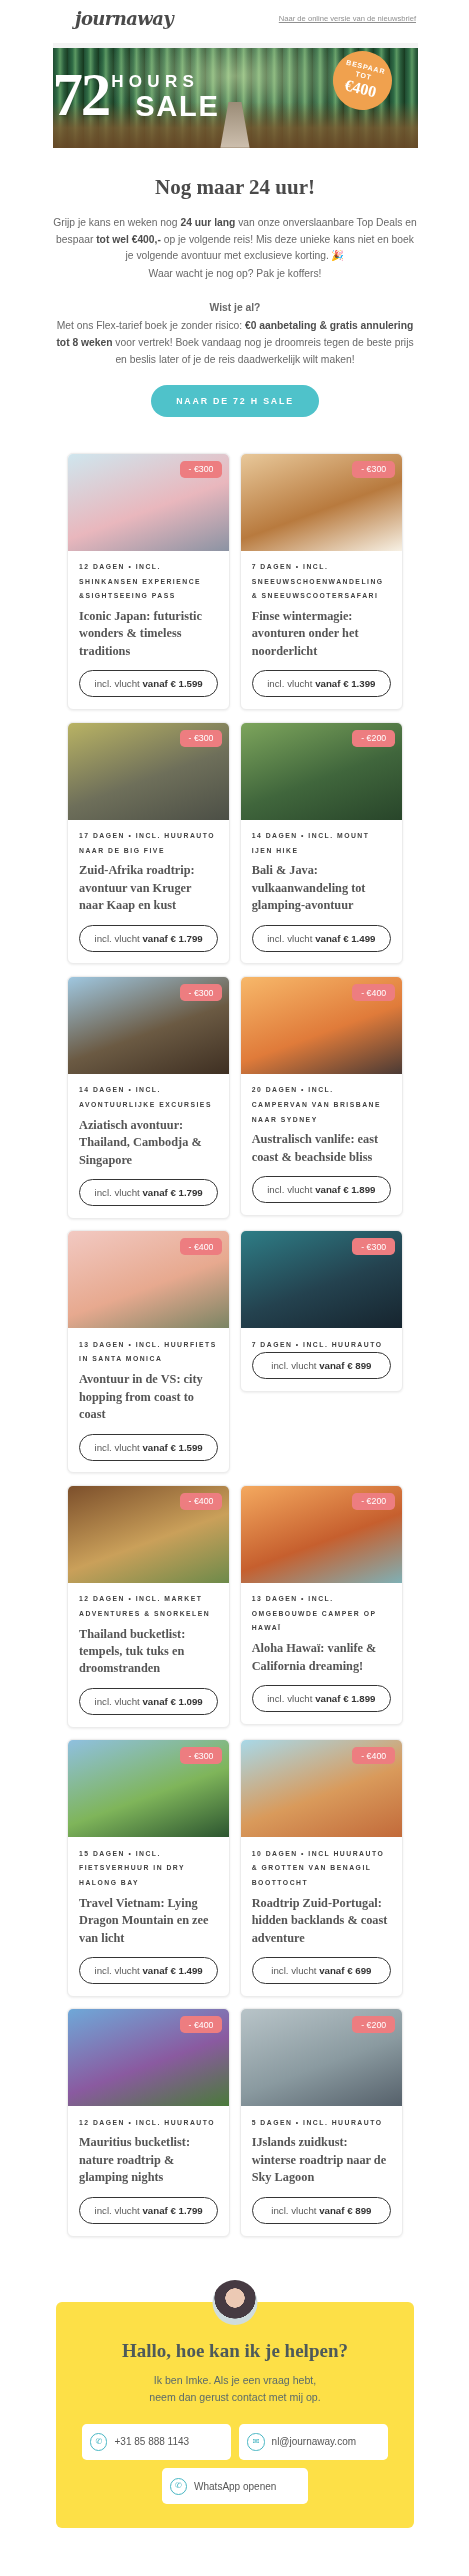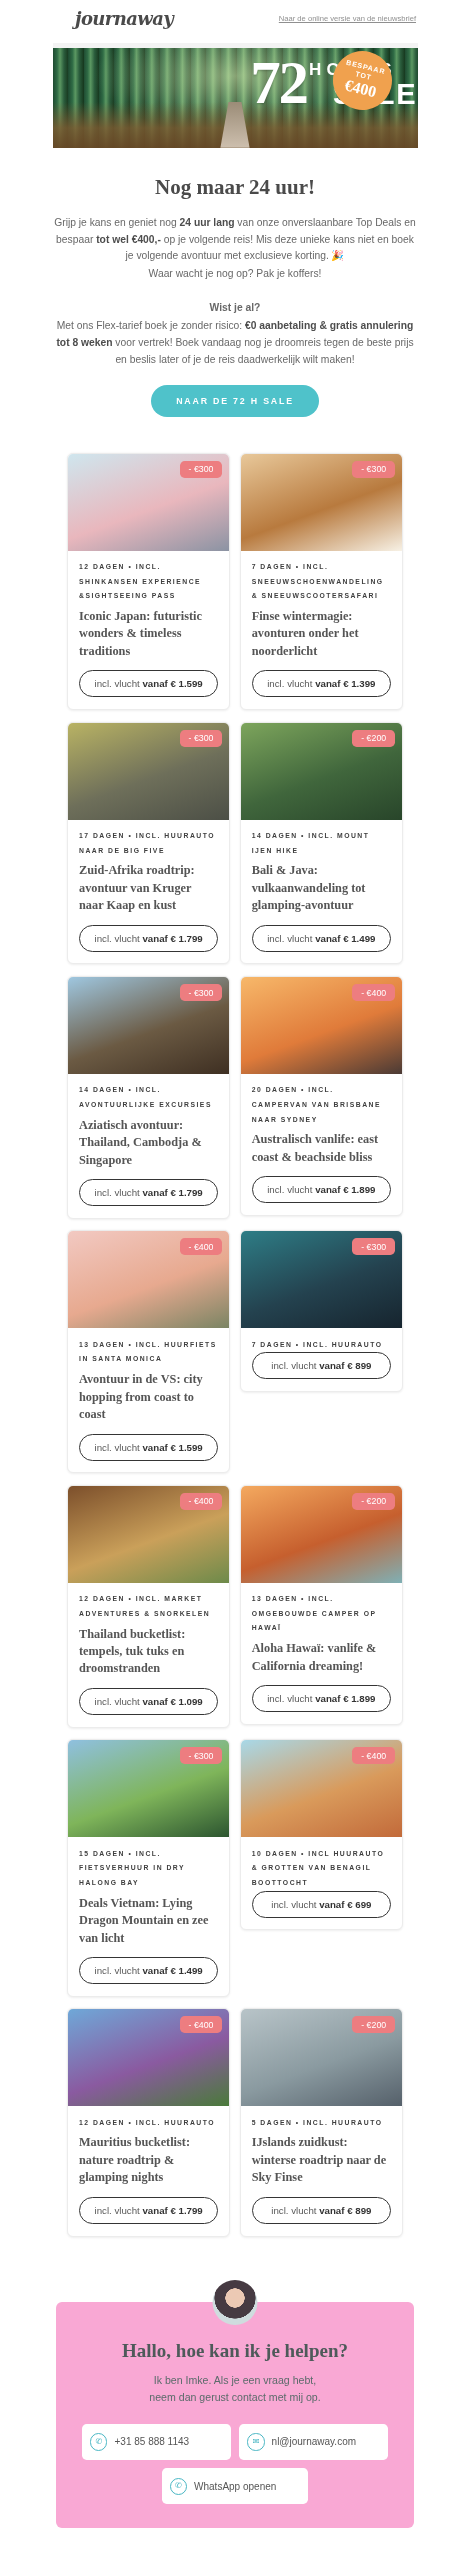--- a/index.html
+++ b/index.html
@@ -14,21 +14,21 @@
 
   .divider-strip{width:365px;height:4.7px;margin:0 auto;background:#f3f3f3;}
 
   
   .hero{position:relative;width:365px;height:100px;margin:0 auto;overflow:hidden;
         background:repeating-linear-gradient(90deg,#1e4a31 0px,#2f6b45 4.1px,#5b9862 7px,#2a5c3c 11px,#17391f 15.3px);}
   .hero-light{position:absolute;inset:0;background:radial-gradient(ellipse at 50% 28%,rgba(225,243,180,.55),rgba(225,243,180,0) 55%);}
   .hero-grass{position:absolute;inset:0;background:linear-gradient(to top,rgba(104,72,38,.95) 0%,rgba(126,90,48,.8) 20%,rgba(126,90,48,0) 46%);}
   .hero-path{position:absolute;bottom:0;left:46%;width:8%;height:46%;background:linear-gradient(to top,#cdbfae,#9b8c77);
              clip-path:polygon(28% 0,72% 0,100% 100%,0 100%);}
-  .hero-text{position:absolute;top:4px;left:0;right:0;display:flex;justify-content:flex-end;color:#fff;}
+  .hero-text{position:absolute;top:16px;left:0;right:0;display:flex;justify-content:flex-start;color:#fff;}
   .hero-72{font-family:"Liberation Serif","DejaVu Serif",serif;font-weight:bold;font-size:61px;line-height:1;letter-spacing:-2.3px;text-shadow:0 0.6px 2.3px rgba(0,0,0,.25);}
   .hero-words{display:flex;flex-direction:column;margin:9.4px 0 0 2.3px;}
   .hero-hours{font-size:17px;font-weight:700;letter-spacing:5.3px;line-height:1.1;}
   .hero-sale{font-size:29px;font-weight:800;letter-spacing:1.8px;line-height:1.0;margin-left:24px;}
   .hero-badge{position:absolute;top:3.5px;right:26px;width:59px;height:59px;border-radius:50%;
               background:#f0a14e;transform:rotate(14deg);display:flex;flex-direction:column;
               align-items:center;justify-content:center;color:#fff;text-align:center;}
   .hb-small{font-size:7px;letter-spacing:0.9px;font-weight:bold;line-height:1.25;}
   .hb-big{font-family:"Liberation Serif","DejaVu Serif",serif;font-size:16px;font-weight:bold;line-height:1.1;}
 
@@ -53,21 +53,21 @@
   .eyebrow{font-size:6.8px;font-weight:bold;letter-spacing:1.5px;color:#3e3e3e;line-height:2.15;}
   .card-title{font-family:"Liberation Serif","DejaVu Serif",serif;font-weight:bold;font-size:12.3px;
               color:#555;line-height:1.42;margin:4.1px 0 10px;}
   .pill{display:block;border:1.2px solid #353535;border-radius:17.6px;padding:7px 4.7px;text-align:center;
         font-size:9.7px;color:#5a5a5a;background:#fff;width:100%;box-sizing:border-box;cursor:pointer;
         font-family:"Liberation Sans","DejaVu Sans",sans-serif;}
   .pill strong{color:#333;}
 
   
   .help-wrap{position:relative;width:358px;margin:65px auto 0;}
-  .help{background:#f9a8d4;border-radius:5.9px;padding:36px 26px 23.5px;text-align:center;}
+  .help{background:#fde047;border-radius:5.9px;padding:36px 26px 23.5px;text-align:center;}
   .avatar{position:absolute;top:-22px;left:50%;transform:translateX(-50%);width:45px;height:45px;border-radius:50%;
           background:radial-gradient(circle at 50% 40%,#ecc9b4 0 27%,#463a42 28% 58%,#cfdcde 59%);}
   .help h2{font-family:"Liberation Serif","DejaVu Serif",serif;font-size:19px;color:#4e5a5a;margin:2.3px 0 10.6px;}
   .help-line{font-size:10.6px;color:#5b6b6b;line-height:1.6;margin:0;}
   .contact-row{display:grid;grid-template-columns:1fr 1fr;gap:8.2px;margin-top:17.6px;}
   .contact-btn{background:#fff;border:none;border-radius:4.7px;padding:9.4px 8.2px;display:flex;align-items:center;
                justify-content:flex-start;gap:7px;font-size:10px;color:#555;cursor:pointer;
                font-family:"Liberation Sans","DejaVu Sans",sans-serif;}
   .wa-row{display:flex;justify-content:center;margin-top:8.2px;}
   .contact-btn.wa{width:48%;}
@@ -97,21 +97,21 @@
   </div>
   <div class="hero-badge">
     <div class="hb-small">BESPAAR</div>
     <div class="hb-small">TOT</div>
     <div class="hb-big">€400</div>
   </div>
 </div>
 
 <div class="intro">
   <h1>Nog maar 24 uur!</h1>
-  <p><span>Grijp je kans en geniet nog </span><strong>24 uur lang</strong><span> van onze onverslaanbare Top Deals en bespaar </span><strong>tot wel €400,-</strong><span> op je volgende reis! Mis deze unieke kans niet en boek je volgende avontuur met exclusieve korting. 🎉</span></p>
+  <p><span>Grijp je kans en weken nog </span><strong>24 uur lang</strong><span> van onze onverslaanbare Top Deals en bespaar </span><strong>tot wel €400,-</strong><span> op je volgende reis! Mis deze unieke kans niet en boek je volgende avontuur met exclusieve korting. 🎉</span></p>
   <p>Waar wacht je nog op? Pak je koffers!</p>
   <p class="wist">Wist je al?</p>
   <p><span>Met ons Flex-tarief boek je zonder risico: </span><strong>€0 aanbetaling &amp; gratis annulering tot 8 weken</strong><span> voor vertrek! Boek vandaag nog je droomreis tegen de beste prijs en beslis later of je de reis daadwerkelijk wilt maken!</span></p>
 </div>
 
 <button class="cta">NAAR DE 72 H SALE</button>
 
 <div class="grid" id="card-grid">
   <div class="card">
     <div class="card-photo" style="background: linear-gradient(160deg, rgb(207, 230, 238), rgb(233, 183, 189) 55%, rgb(139, 147, 163));">
@@ -221,31 +221,32 @@
       <button class="pill"><span>incl. vlucht </span><strong>vanaf € 1.899</strong></button>
     </div>
   </div>
 
   <div class="card">
     <div class="card-photo" style="background: linear-gradient(160deg, rgb(143, 192, 224), rgb(127, 181, 90) 55%, rgb(44, 85, 48));">
       <span class="badge">- €300</span>
     </div>
     <div class="card-body">
       <div class="eyebrow">15 DAGEN • INCL. FIETSVERHUUR IN DRY HALONG BAY</div>
-      <div class="card-title serif">Deals Vietnam: Lying Dragon Mountain en zee van licht</div>
+      <div class="card-title serif">Travel Vietnam: Lying Dragon Mountain en zee van licht</div>
       <button class="pill"><span>incl. vlucht </span><strong>vanaf € 1.499</strong></button>
     </div>
   </div>
 
   <div class="card">
     <div class="card-photo" style="background: linear-gradient(160deg, rgb(168, 216, 232), rgb(217, 154, 91) 55%, rgb(194, 106, 58));">
       <span class="badge">- €400</span>
     </div>
     <div class="card-body">
       <div class="eyebrow">10 DAGEN • INCL HUURAUTO &amp; GROTTEN VAN BENAGIL BOOTTOCHT</div>
+      <div class="card-title serif">Roadtrip Zuid-Portugal: hidden backlands &amp; coast adventure</div>
       <button class="pill"><span>incl. vlucht </span><strong>vanaf € 699</strong></button>
     </div>
   </div>
 
   <div class="card">
     <div class="card-photo" style="background: linear-gradient(160deg, rgb(111, 168, 216), rgb(138, 90, 160) 55%, rgb(74, 122, 58));">
       <span class="badge">- €400</span>
     </div>
     <div class="card-body">
       <div class="eyebrow">12 DAGEN • INCL. HUURAUTO</div>
@@ -253,21 +254,21 @@
       <button class="pill"><span>incl. vlucht </span><strong>vanaf € 1.799</strong></button>
     </div>
   </div>
 
   <div class="card">
     <div class="card-photo" style="background: linear-gradient(160deg, rgb(184, 196, 200), rgb(138, 154, 160) 55%, rgb(85, 96, 106));">
       <span class="badge">- €200</span>
     </div>
     <div class="card-body">
       <div class="eyebrow">5 DAGEN • INCL. HUURAUTO</div>
-      <div class="card-title serif">IJslands zuidkust: winterse roadtrip naar de Sky Finse</div>
+      <div class="card-title serif">IJslands zuidkust: winterse roadtrip naar de Sky Lagoon</div>
       <button class="pill"><span>incl. vlucht </span><strong>vanaf € 899</strong></button>
     </div>
   </div>
 </div>
 
 <div class="help-wrap">
   <div class="avatar"></div>
   <div class="help">
     <h2>Hallo, hoe kan ik je helpen?</h2>
     <p class="help-line">Ik ben Imke. Als je een vraag hebt,</p>

